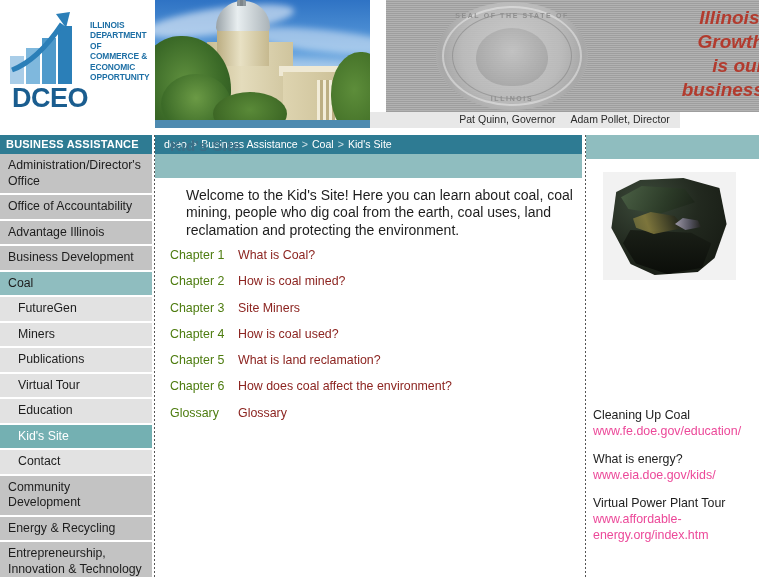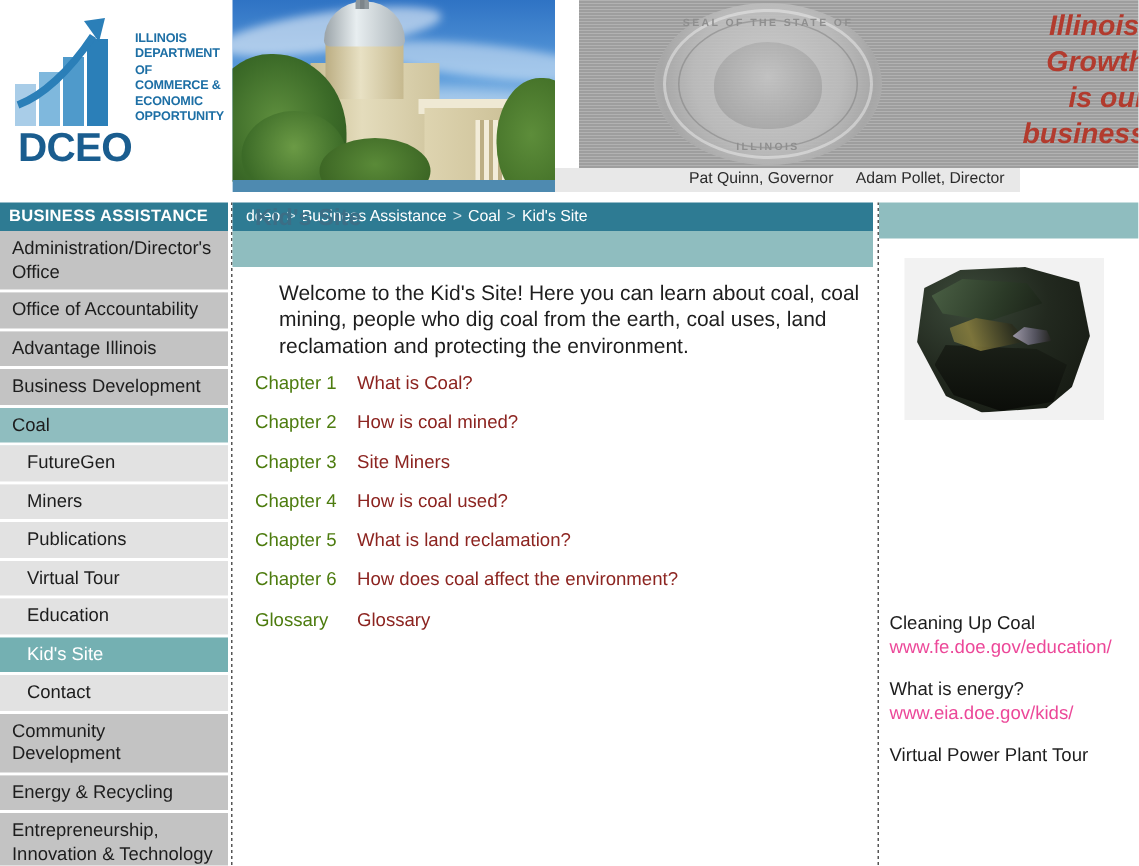--- a/index.html
+++ b/index.html
@@ -579,17 +579,18 @@
         <div class="link-block">
           <div class="link-title">Cleaning Up Coal</div>
           <a class="link-url">www.fe.doe.gov/education/</a>
         </div>
         <div class="link-block">
           <div class="link-title">What is energy?</div>
           <a class="link-url">www.eia.doe.gov/kids/</a>
         </div>
         <div class="link-block">
           <div class="link-title">Virtual Power Plant Tour</div>
+          <a class="link-url">www.affordable-energy.org/index.htm</a>
         </div>
       </div>
   </div>
 
 </div>
 
 </body></html>

